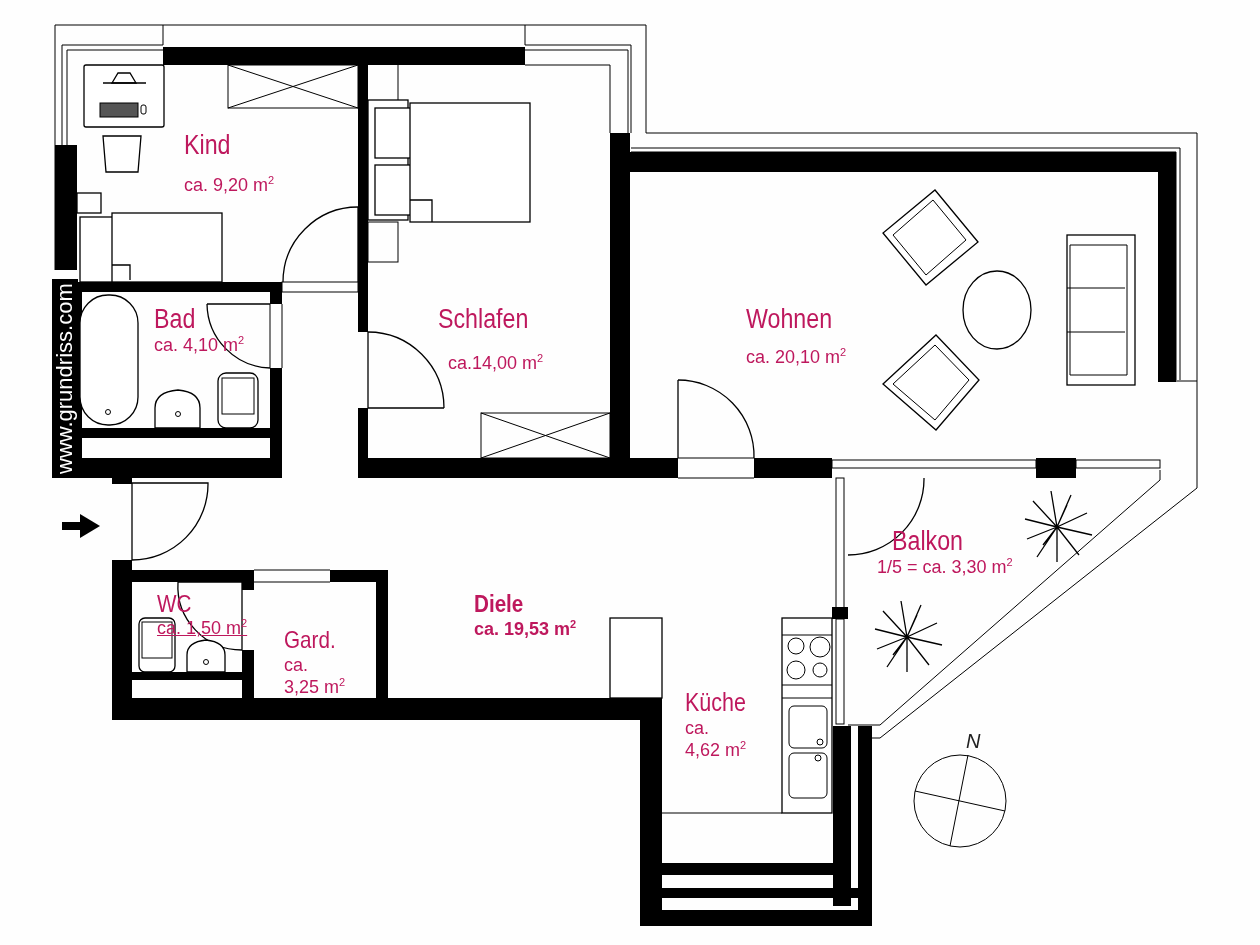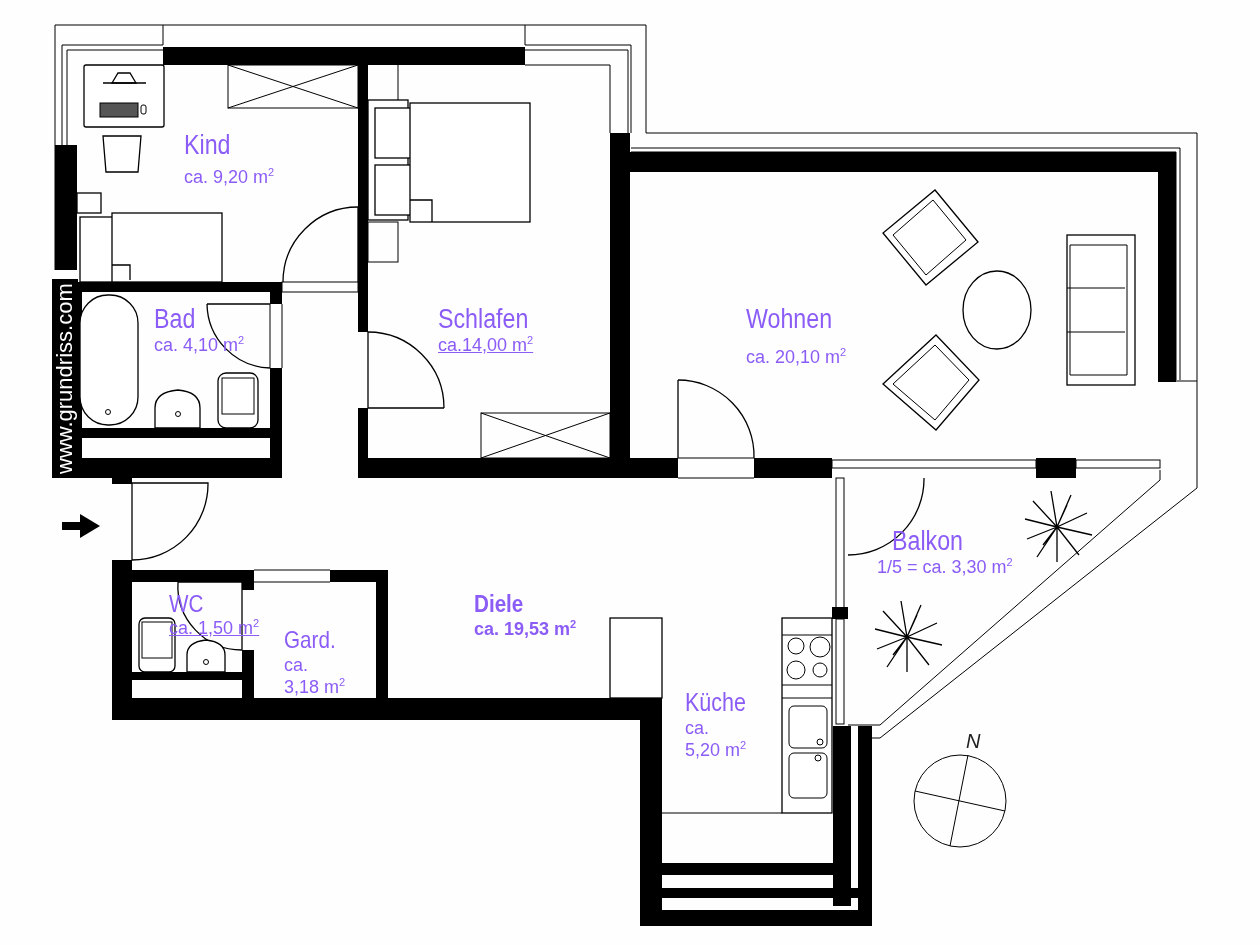--- a/index.html
+++ b/index.html
@@ -2,21 +2,21 @@
 <html><head>
 <meta charset="utf-8">
 <style>
   html, body { margin: 0; padding: 0; background: #fefefe; }
   body { width: 1260px; height: 945px; overflow: hidden; position: relative; font-family: "Liberation Sans", sans-serif; }
   svg.plan { position: absolute; left: 0; top: 0; }
   .wall { fill: #000; }
   .thin { fill: none; stroke: #000; stroke-width: 1.3; }
   .thin2 { fill: none; stroke: #000; stroke-width: 1; }
   .furn { fill: #fff; stroke: #000; stroke-width: 1.3; }
-  .lbl { position: absolute; color: #8b5cf6; line-height: 1; white-space: nowrap; }
+  .lbl { position: absolute; color: #be185d; line-height: 1; white-space: nowrap; }
   .room-name { font-size: 27px; font-family: "Liberation Sans", sans-serif; transform: scaleX(0.86); transform-origin: left top; }
   .room-area { font-size: 18px; font-family: "Liberation Sans", sans-serif; }
   .room-area sup { font-size: 11px; vertical-align: 7px; }
   .watermark { position: absolute; left: 52px; top: 478px; transform: rotate(-90deg); transform-origin: left top; font-size: 22px; color: #fff; background: #000; padding: 0 4px; letter-spacing: 0px; }
   .north { position: absolute; left: 966px; top: 730px; font-size: 20px; font-style: italic; color: #222; }
 </style>
 </head>
 <body>
 
 <svg class="plan" width="1260" height="945" viewBox="0 0 1260 945" xmlns="http://www.w3.org/2000/svg">
@@ -237,56 +237,56 @@
       <polygon class="wall" points="80,514 100,526 80,538"></polygon>
     </g>
   </g>
 </svg>
 
 <div class="watermark">www.grundriss.com</div>
 <div class="north">N</div>
 
 <div class="lbl" style="left:184px;top:132px;">
   <div class="room-name">Kind</div>
-  <div class="room-area" style="margin-top:8px;"><span>ca. 9,20 m</span><sup>2</sup></div>
+  <div class="room-area" style="margin-top:16px;"><span>ca. 9,20 m</span><sup>2</sup></div>
 </div>
 
 <div class="lbl" style="left:154px;top:306px;">
   <div class="room-name">Bad</div>
   <div class="room-area" style="margin-top:2px;"><span>ca. 4,10 m</span><sup>2</sup></div>
 </div>
 
-<div class="lbl" style="left:438px;top:306px;">
+<div class="lbl" style="left:438px;top:306px;text-align:right;">
   <div class="room-name">Schlafen</div>
-  <div class="room-area" style="margin-top:2px;text-decoration:underline;"><span>ca.14,00 m</span><sup>2</sup></div>
+  <div class="room-area" style="margin-top:20px;"><span>ca.14,00 m</span><sup>2</sup></div>
 </div>
 
 <div class="lbl" style="left:746px;top:306px;">
   <div class="room-name">Wohnen</div>
   <div class="room-area" style="margin-top:14px;"><span>ca. 20,10 m</span><sup>2</sup></div>
 </div>
 
 <div class="lbl" style="left:892px;top:528px;text-align:right;">
   <div class="room-name">Balkon</div>
 </div>
 <div class="lbl room-area" style="left:877px;top:557px;"><span>1/5 = ca. 3,30 m</span><sup>2</sup></div>
 
-<div class="lbl" style="left:169px;top:592px;">
+<div class="lbl" style="left:157px;top:592px;">
   <div class="room-name" style="font-size:24px;">WC</div>
   <div class="room-area" style="margin-top:2px;text-decoration:underline;"><span>ca. 1,50 m</span><sup>2</sup></div>
 </div>
 
 <div class="lbl" style="left:284px;top:628px;">
   <div class="room-name" style="font-size:24px;">Gard.</div>
   <div class="room-area" style="margin-top:4px;">ca.</div>
-  <div class="room-area" style="margin-top:3px;"><span>3,18 m</span><sup>2</sup></div>
+  <div class="room-area" style="margin-top:3px;"><span>3,25 m</span><sup>2</sup></div>
 </div>
 
 <div class="lbl" style="left:474px;top:592px;font-weight:bold;">
   <div class="room-name" style="font-size:24px;">Diele</div>
   <div class="room-area" style="margin-top:3px;"><span>ca. 19,53 m</span><sup>2</sup></div>
 </div>
 
 <div class="lbl" style="left:685px;top:690px;">
   <div class="room-name" style="font-size:25px;">Küche</div>
   <div class="room-area" style="margin-top:4px;">ca.</div>
-  <div class="room-area" style="margin-top:3px;"><span>5,20 m</span><sup>2</sup></div>
+  <div class="room-area" style="margin-top:3px;"><span>4,62 m</span><sup>2</sup></div>
 </div>
 
 </body></html>

